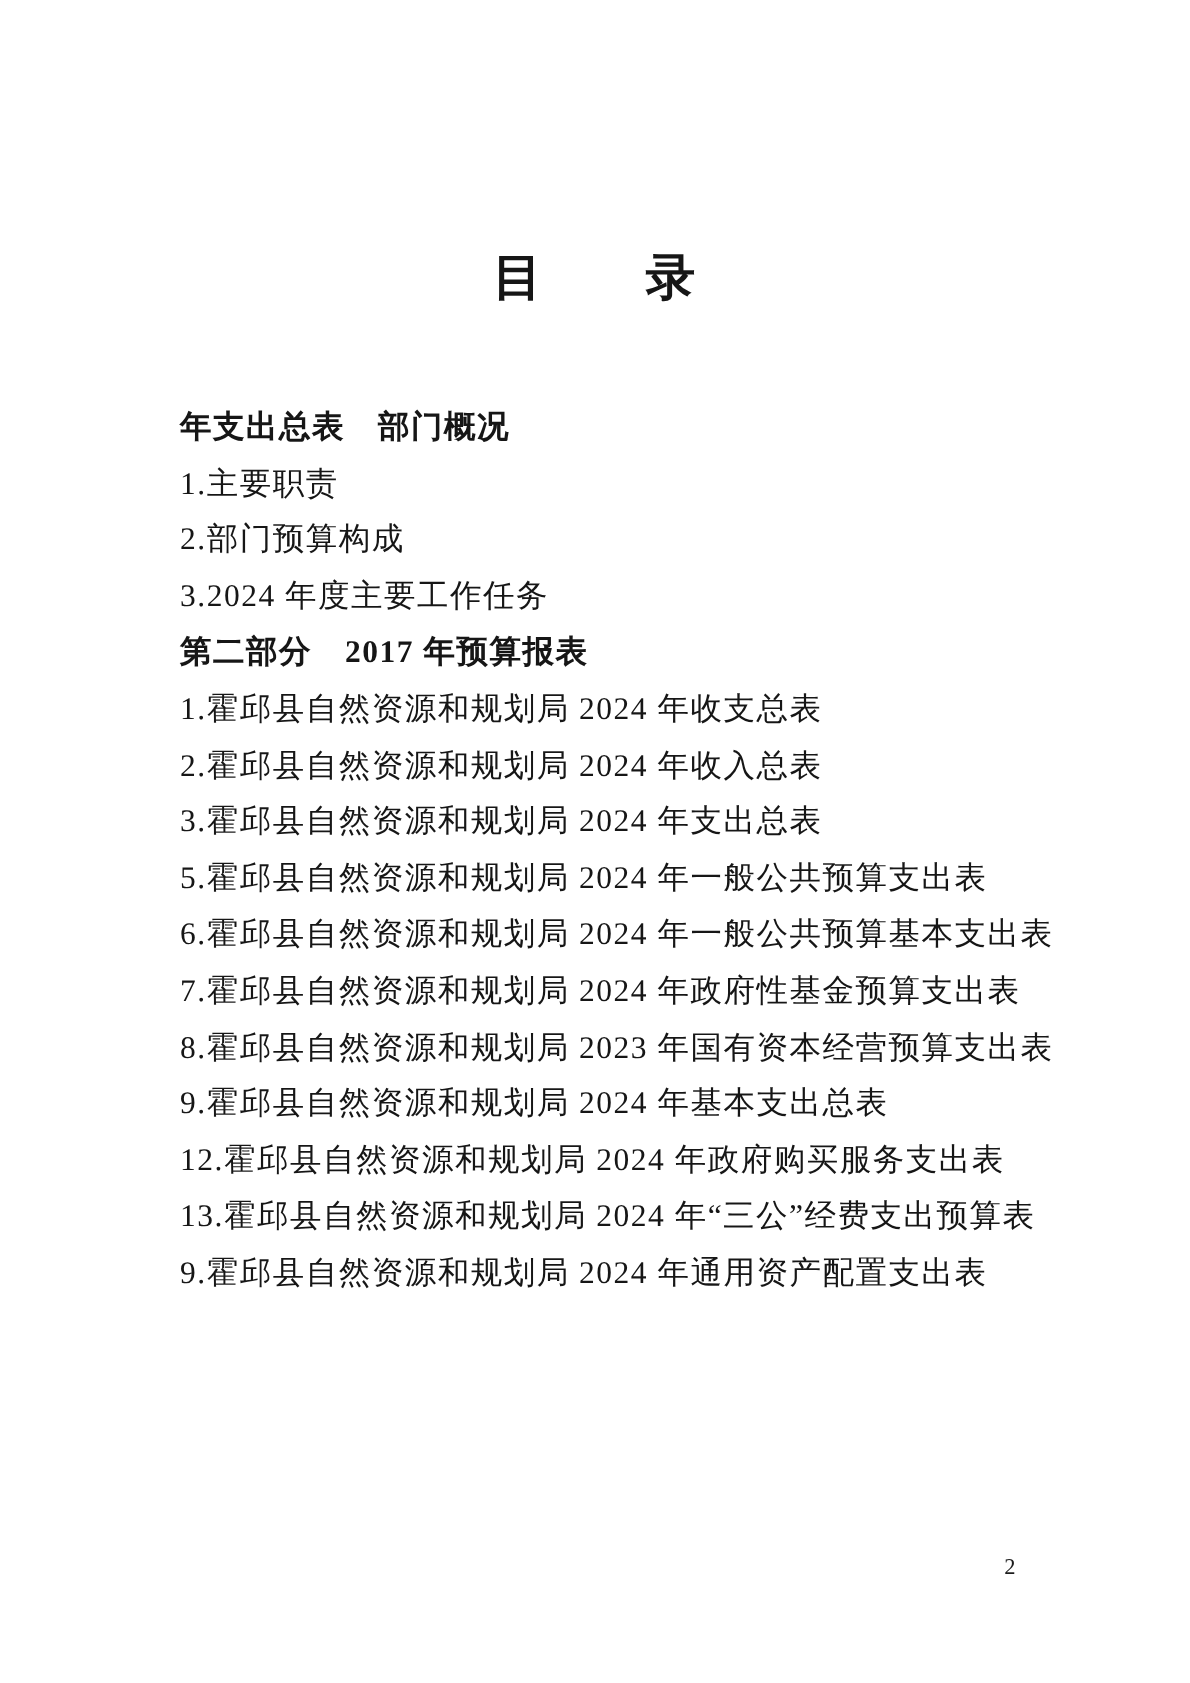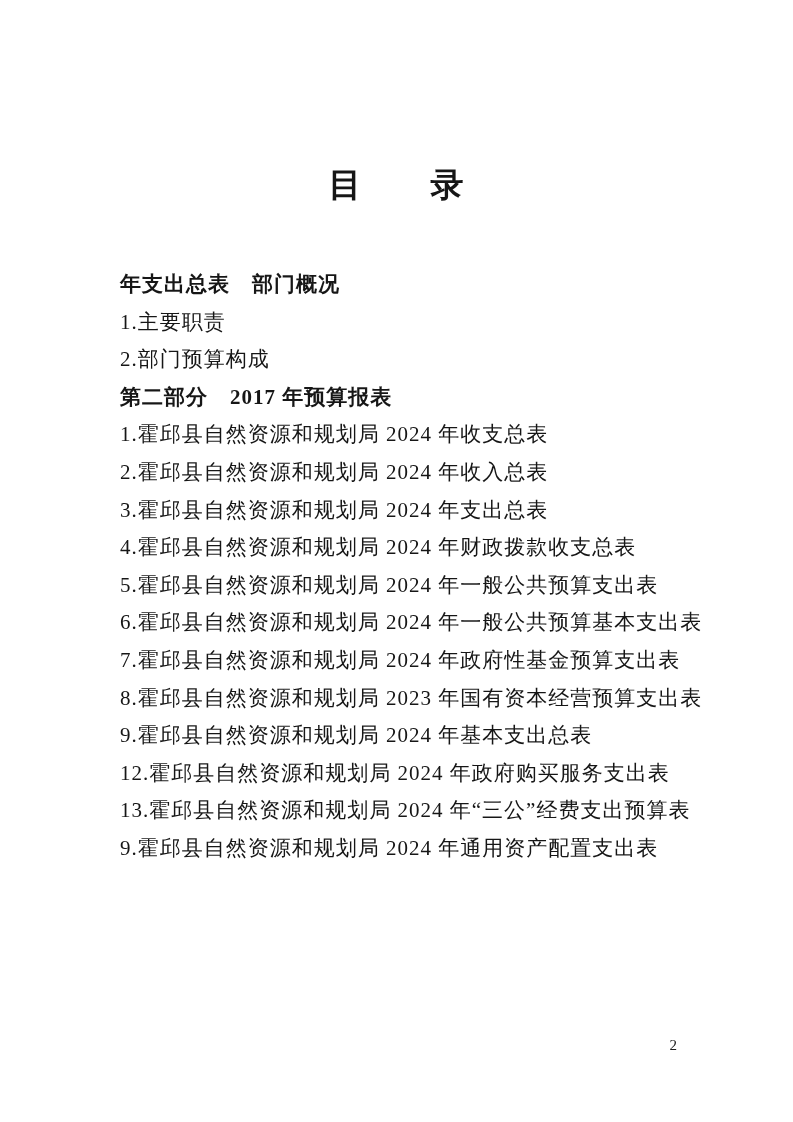--- a/index.html
+++ b/index.html
@@ -55,27 +55,27 @@
 <div class="page">
 
   <div class="doc-title">目　　录</div>
 
   <div class="toc">
 
     <div class="toc-line toc-heading">年支出总表　部门概况</div>
 
     <div class="toc-line">1.主要职责</div>
     <div class="toc-line">2.部门预算构成</div>
+    <div class="toc-line">3.2024 年度主要工作任务</div>
 
     <div class="toc-line toc-heading">第二部分　2017 年预算报表</div>
 
     <div class="toc-line">1.霍邱县自然资源和规划局 2024 年收支总表</div>
     <div class="toc-line">2.霍邱县自然资源和规划局 2024 年收入总表</div>
     <div class="toc-line">3.霍邱县自然资源和规划局 2024 年支出总表</div>
-    <div class="toc-line">4.霍邱县自然资源和规划局 2024 年财政拨款收支总表</div>
     <div class="toc-line">5.霍邱县自然资源和规划局 2024 年一般公共预算支出表</div>
     <div class="toc-line">6.霍邱县自然资源和规划局 2024 年一般公共预算基本支出表</div>
     <div class="toc-line">7.霍邱县自然资源和规划局 2024 年政府性基金预算支出表</div>
     <div class="toc-line">8.霍邱县自然资源和规划局 2023 年国有资本经营预算支出表</div>
     <div class="toc-line">9.霍邱县自然资源和规划局 2024 年基本支出总表</div>
     <div class="toc-line">12.霍邱县自然资源和规划局 2024 年政府购买服务支出表</div>
     <div class="toc-line">13.霍邱县自然资源和规划局 2024 年“三公”经费支出预算表</div>
     <div class="toc-line">9.霍邱县自然资源和规划局 2024 年通用资产配置支出表</div>
 
   </div>

